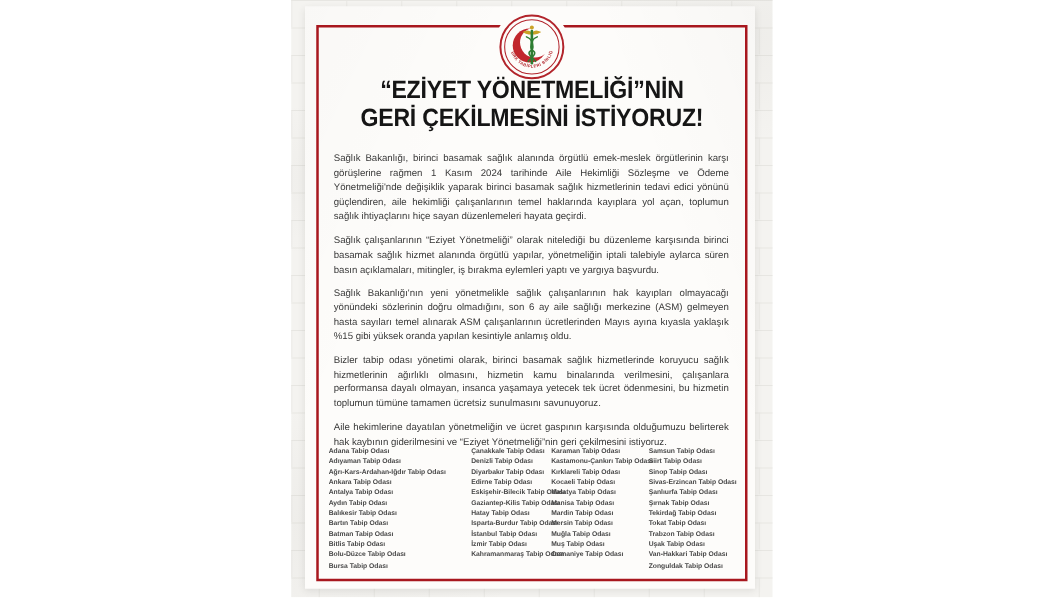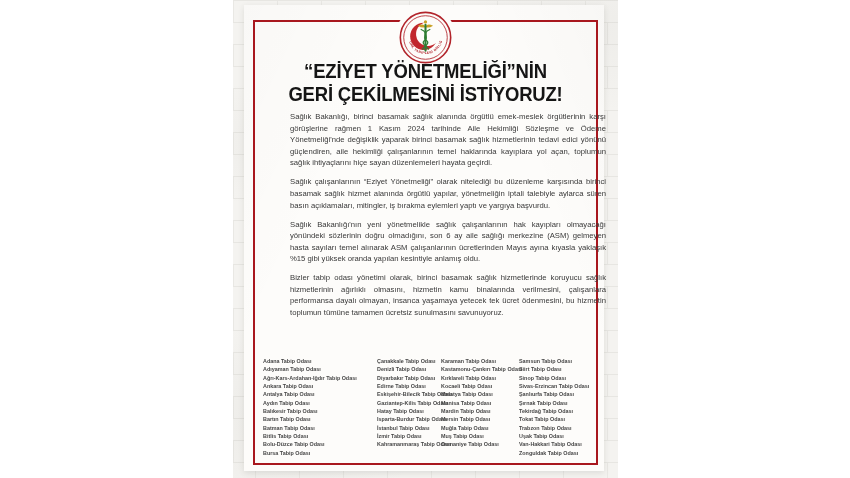--- a/index.html
+++ b/index.html
@@ -42,22 +42,22 @@
   .logo-mask svg{width:53px;height:53px;display:block;}
   
   .title{
     position:absolute;left:253px;top:61px;width:345px;text-align:center;
     color:#151515;font-weight:bold;font-size:18.5px;line-height:20.5px;
     letter-spacing:-0.2px;transform:scaleY(1.08);transform-origin:top center;
     white-space:nowrap;
   }
   
   .bodytext{
-    position:absolute;left:267px;top:111px;width:316px;
-    color:#383838;font-size:7.7px;line-height:11.6px;text-align:justify;margin-left:23px;
+    position:absolute;left:267px;top:121px;width:316px;
+    color:#383838;font-size:7.7px;line-height:11.6px;text-align:justify;
   }
   .bodytext p{margin:0 0 7.4px 0;}
   
   .chambers{
     position:absolute;left:263px;top:357px;width:332px;display:flex;
     color:#474747;font-size:5.4px;line-height:8.35px;font-weight:bold;
   }
   .chambers .col{white-space:nowrap;}
   .col-1{width:114px;}
   .col-2{width:64px;}
@@ -95,20 +95,21 @@
   <div class="title">
     <div>“EZİYET YÖNETMELİĞİ”NİN</div>
     <div>GERİ ÇEKİLMESİNİ İSTİYORUZ!</div>
   </div>
 
   <div class="bodytext">
       <p>Sağlık Bakanlığı, birinci basamak sağlık alanında örgütlü emek-meslek örgütlerinin karşı görüşlerine rağmen 1 Kasım 2024 tarihinde Aile Hekimliği Sözleşme ve Ödeme Yönetmeliği'nde değişiklik yaparak birinci basamak sağlık hizmetlerinin tedavi edici yönünü güçlendiren, aile hekimliği çalışanlarının temel haklarında kayıplara yol açan, toplumun sağlık ihtiyaçlarını hiçe sayan düzenlemeleri hayata geçirdi.</p>
       <p>Sağlık çalışanlarının “Eziyet Yönetmeliği” olarak nitelediği bu düzenleme karşısında birinci basamak sağlık hizmet alanında örgütlü yapılar, yönetmeliğin iptali talebiyle aylarca süren basın açıklamaları, mitingler, iş bırakma eylemleri yaptı ve yargıya başvurdu.</p>
       <p>Sağlık Bakanlığı'nın yeni yönetmelikle sağlık çalışanlarının hak kayıpları olmayacağı yönündeki sözlerinin doğru olmadığını, son 6 ay aile sağlığı merkezine (ASM) gelmeyen hasta sayıları temel alınarak ASM çalışanlarının ücretlerinden Mayıs ayına kıyasla yaklaşık %15 gibi yüksek oranda yapılan kesintiyle anlamış oldu.</p>
       <p>Bizler tabip odası yönetimi olarak, birinci basamak sağlık hizmetlerinde koruyucu sağlık hizmetlerinin ağırlıklı olmasını, hizmetin kamu binalarında verilmesini, çalışanlara performansa dayalı olmayan, insanca yaşamaya yetecek tek ücret ödenmesini, bu hizmetin toplumun tümüne tamamen ücretsiz sunulmasını savunuyoruz.</p>
+      <p>Aile hekimlerine dayatılan yönetmeliğin ve ücret gaspının karşısında olduğumuzu belirterek hak kaybının giderilmesini ve “Eziyet Yönetmeliği”nin geri çekilmesini istiyoruz.</p>
     </div>
 
   <div class="chambers">
     <div class="col col-1">
         <div>Adana Tabip Odası</div>
         <div>Adıyaman Tabip Odası</div>
         <div>Ağrı-Kars-Ardahan-Iğdır Tabip Odası</div>
         <div>Ankara Tabip Odası</div>
         <div>Antalya Tabip Odası</div>
         <div>Aydın Tabip Odası</div>

